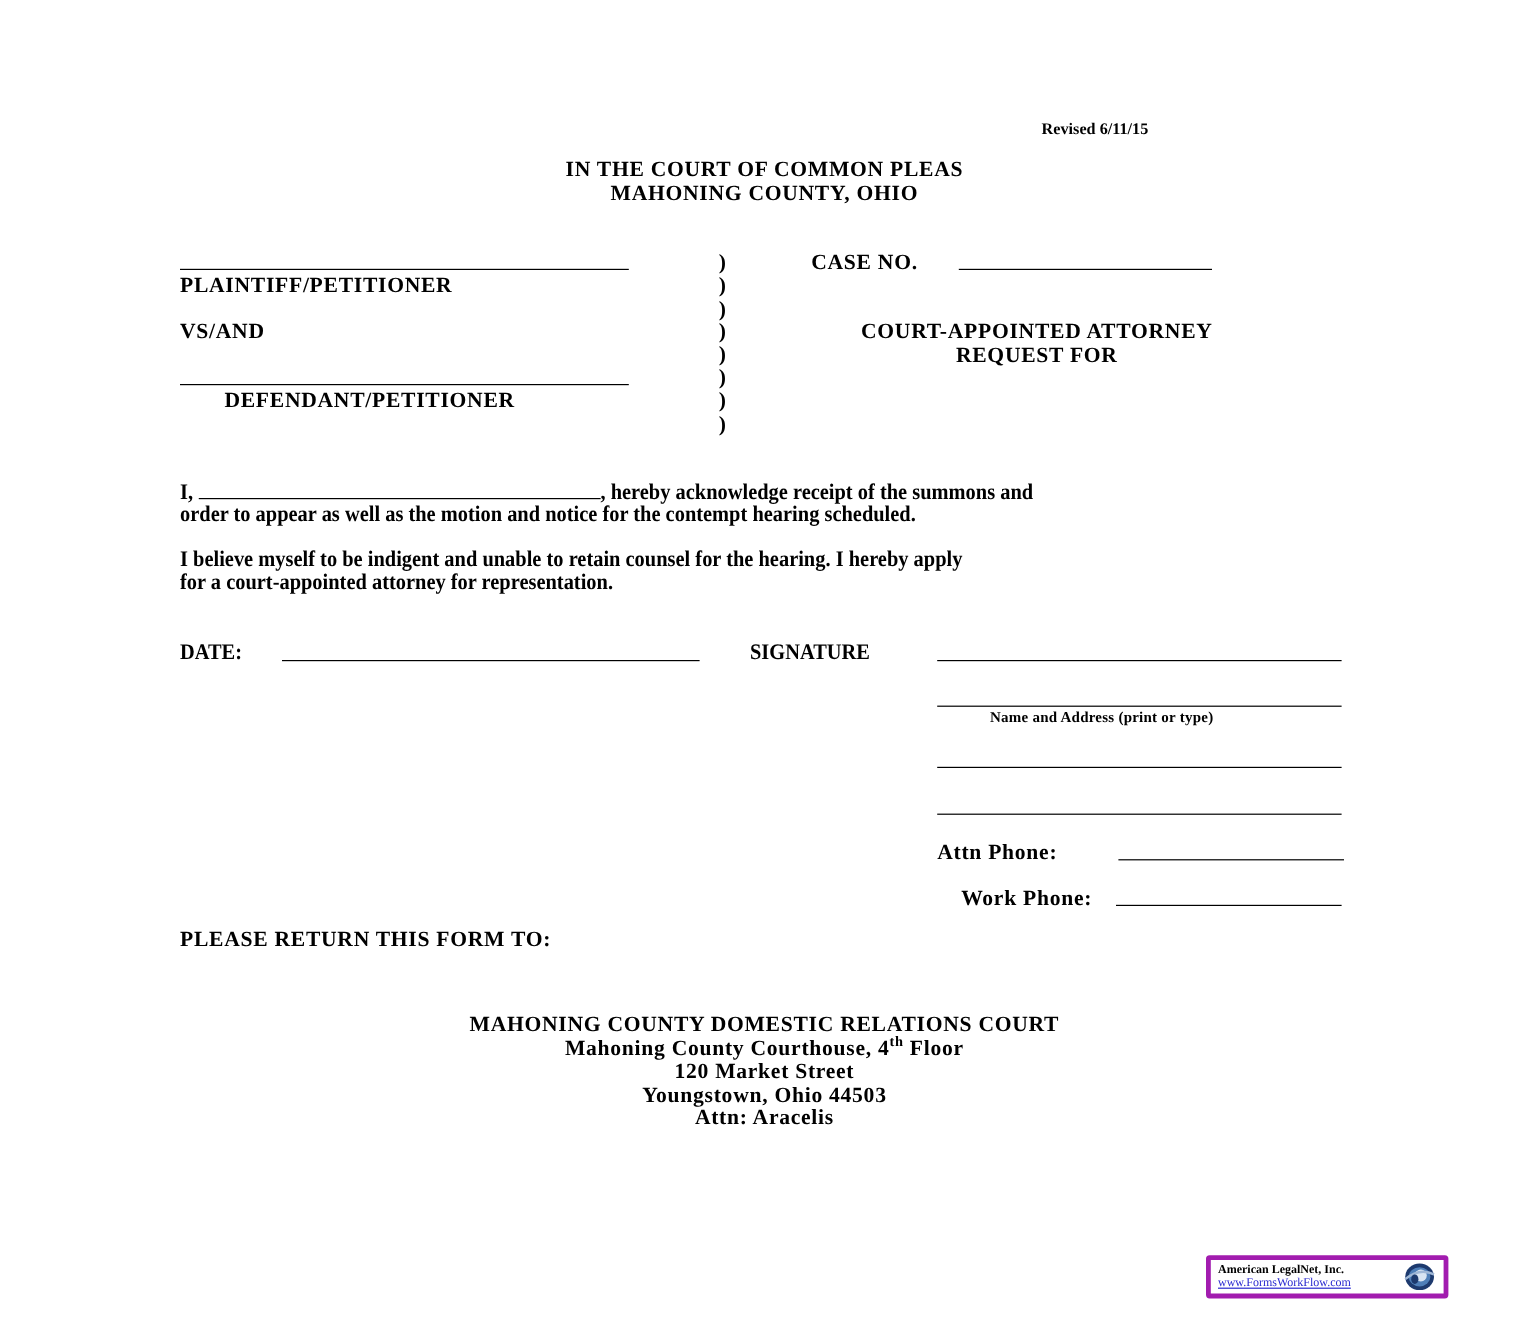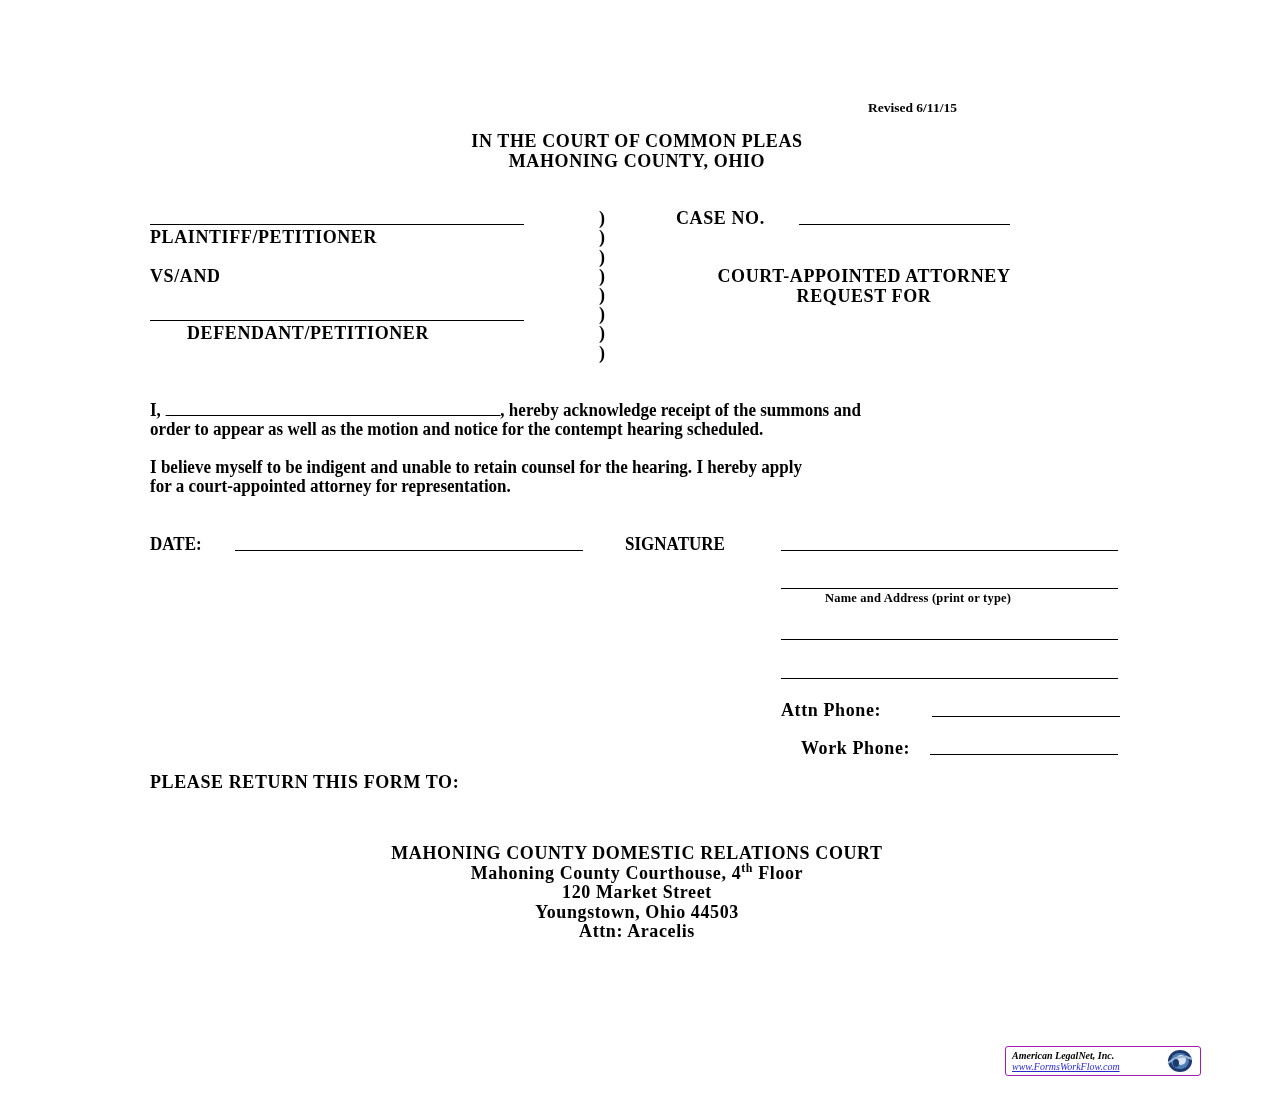--- a/index.html
+++ b/index.html
@@ -4,21 +4,21 @@
   <style>
     html, body { margin: 0; padding: 0; background: #ffffff; }
     body { width: 1275px; height: 1100px; position: relative; overflow: hidden; color: #000; font-family: "Liberation Serif", serif; font-weight: bold; }
     .abs { position: absolute; white-space: nowrap; }
     .wide { letter-spacing: 0.6px; }
     .s18 { font-size: 18px; line-height: 19.5px; text-align: center; }
     .narrow { font-size: 18.5px; line-height: 19.5px; transform: scaleX(0.92); transform-origin: left top; }
     .center { }
     .rule { position: absolute; border-bottom: 1.2px solid #000; height: 0; }
     .paren { position: absolute; left: 599px; font-size: 18px; line-height: 19.3px; }
-    .logo-box { position: absolute; left: 1005px; top: 1046px; width: 194px; height: 28px; border: 1px solid #a21caf; border-radius: 3px; background: #fff; font-style: italic; }
+    .logo-box { position: absolute; left: 1005px; top: 1046px; width: 194px; height: 28px; border: 4px solid #a21caf; border-radius: 3px; background: #fff; }
     .logo-name { position: absolute; left: 6px; top: 3px; font-size: 10px; font-weight: bold; font-family: "Liberation Serif", serif; }
     .logo-url { position: absolute; left: 6px; top: 14px; font-size: 10px; font-weight: normal; color: #2a2ad0; text-decoration: underline; font-family: "Liberation Serif", serif; }
     .logo-globe { position: absolute; left: 158px; top: 2px; width: 30px; height: 24px; }
   </style>
 </head>
 <body>
 
 <div class="abs" style="left:868px; top:100px; font-size:13.5px;">Revised 6/11/15</div>
 
 <div class="abs center wide s18" style="left:337px; top:132px; width:600px;">

